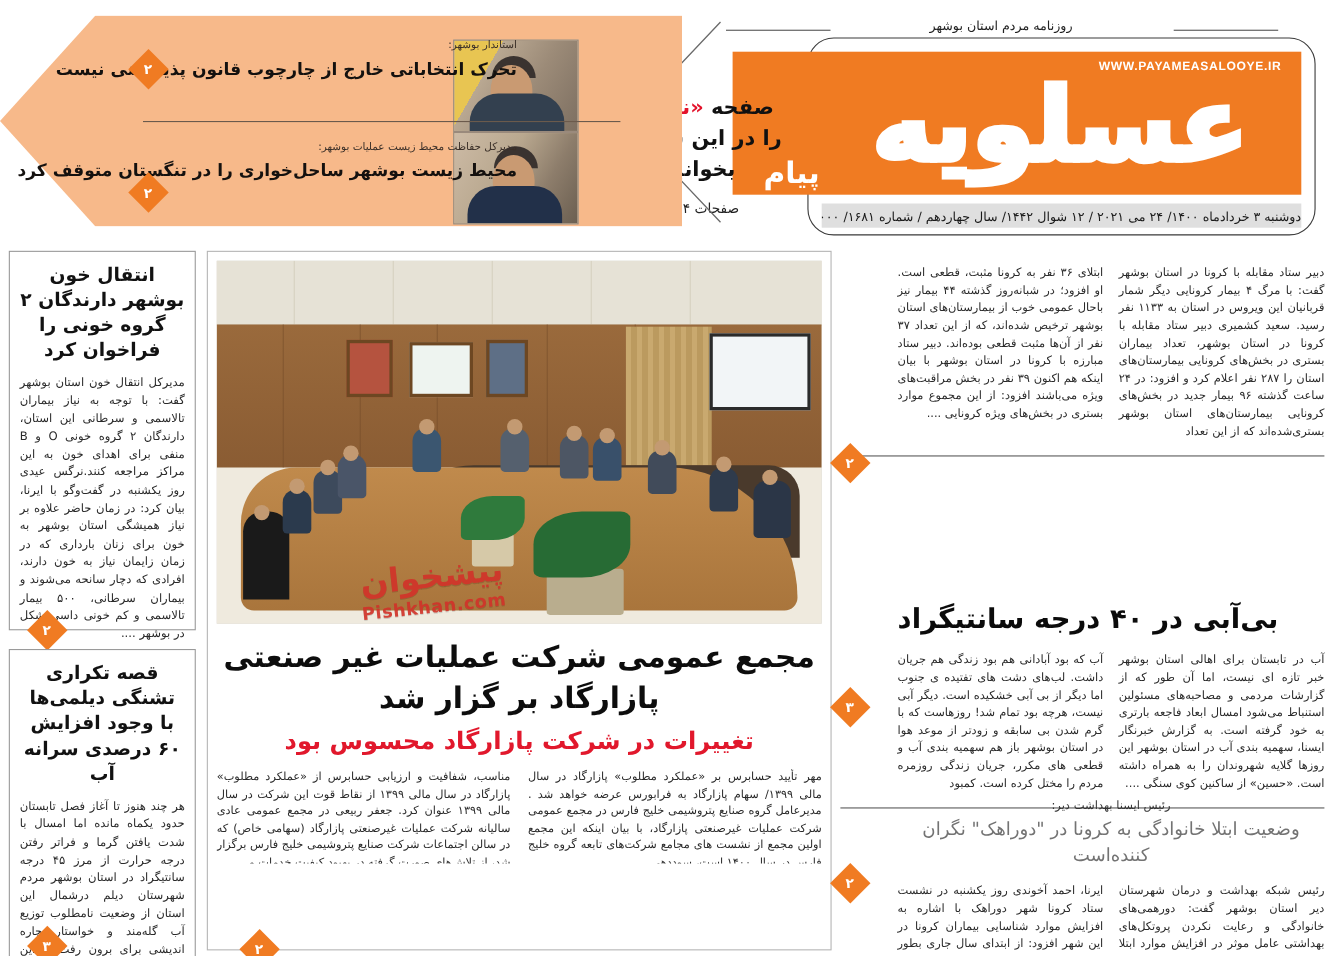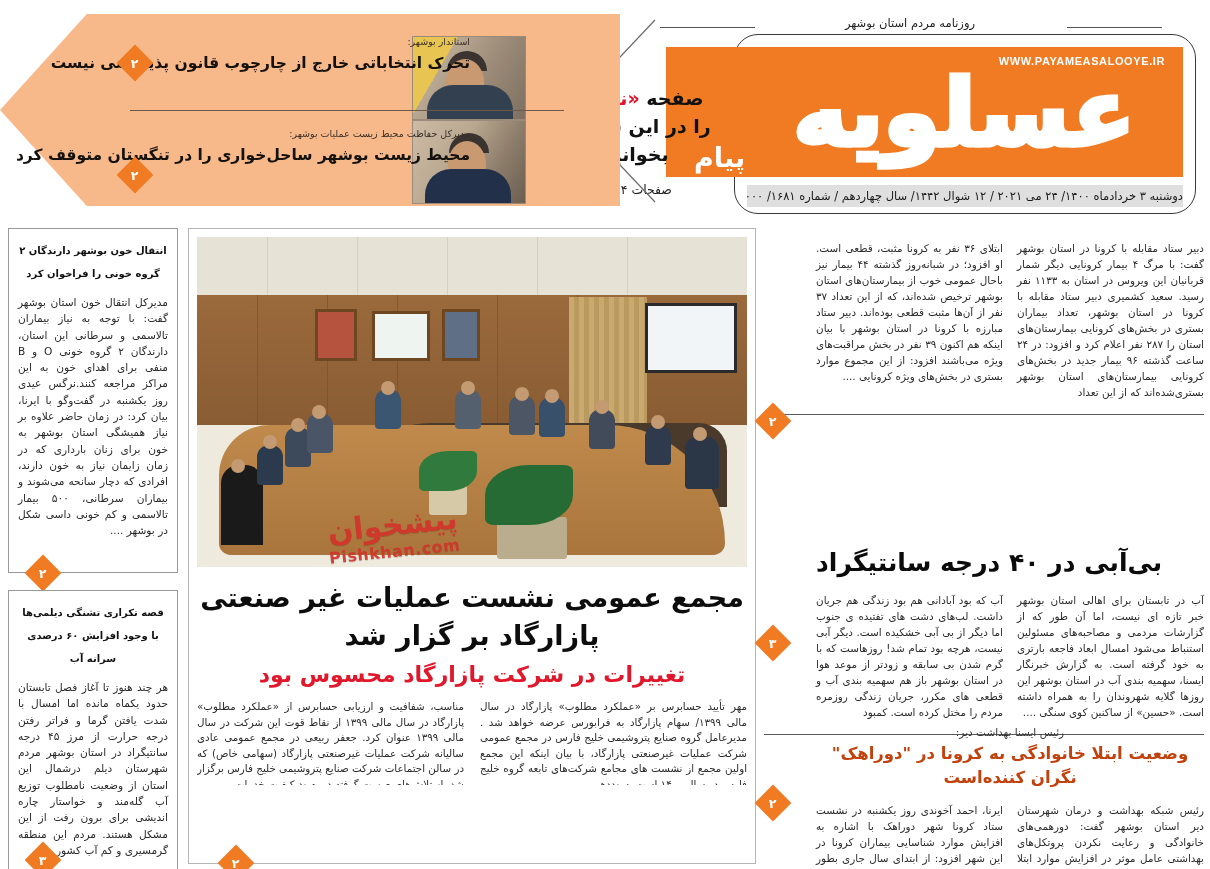--- a/index.html
+++ b/index.html
@@ -104,21 +104,21 @@
     position:absolute;left:8px;top:6px;width:170px;height:632px;
   }
   .side-card{
     position:absolute;left:0;width:170px;
     border:1px solid #9a9a9a;background:#fff;box-sizing:border-box;
     padding:10px 9px 8px 9px;
   }
   .side-card.c1{top:0;height:345px;}
   .side-card.c2{top:362px;height:320px;}
   .side-head{
-    font-size:10px;font-weight:bold;color:#121212;line-height:23px;
+    font-size:17px;font-weight:bold;color:#121212;line-height:23px;
     text-align:center;margin-bottom:9px;
   }
   .side-body{
     font-size:10.6px;line-height:16.3px;color:#2a2a2a;text-align:justify;
   }
   .side-badge{position:absolute;left:22px;bottom:-13px;}
 
   
   .center{
     position:absolute;left:188px;top:6px;width:568px;height:636px;
@@ -161,21 +161,21 @@
   .mn-cols > div{flex:1;}
   .mn-rule{height:1px;background:#5a5a5a;margin:14px 0 0 0;}
   .mn-badge{position:absolute;left:-4px;}
 
   .mn-head2{
     text-align:left;font-size:25px;font-weight:bold;color:#0b0b0b;
     line-height:34px;direction:rtl;
   }
   .mn-over{font-size:10.5px;color:#333;text-align:center;margin-bottom:4px;}
   .mn-head3{
-    text-align:center;font-size:16.5px;font-weight:bold;color:#c2410c;
+    text-align:center;font-size:16.5px;font-weight:normal;color:#737373;
     line-height:24px;direction:rtl;
   }
 
   .sec{position:absolute;left:0;width:440px;}
   .sec .inner{position:relative;padding-left:52px;}
 
   
   .ph-person{position:absolute;inset:0;}
   .pp1{background:linear-gradient(120deg,#e8c552 0%,#e8c552 28%,#b9a892 28%,#9c8b78 60%,#7d6f61 100%);}
   .pp2{background:linear-gradient(120deg,#cdbba6 0%,#b9a88f 40%,#8d7d6b 70%,#6b5f51 100%);}
@@ -367,21 +367,21 @@
           <div class="plant" style="left:222px;top:214px;width:58px;height:40px;"></div>
           <div class="pot" style="left:300px;top:280px;width:70px;height:42px;background:#b9ad8e;"></div>
           <div class="plant" style="left:288px;top:228px;width:88px;height:60px;background:#276b34;"></div>
         </div>
         <div class="watermark">
           <span>پیشخوان</span>
           <small>Pishkhan.com</small>
         </div>
       </div>
 
-      <div class="center-head">مجمع عمومی نشست عملیات غیر صنعتی پازارگاد بر گزار شد</div>
+      <div class="center-head">مجمع عمومی شرکت عملیات غیر صنعتی پازارگاد بر گزار شد</div>
       <div class="center-red">تغییرات در شرکت پازارگاد محسوس بود</div>
       <div class="center-cols">
         <div>مهر تأیید حسابرس بر «عملکرد مطلوب» پازارگاد در سال مالی ۱۳۹۹/ سهام پازارگاد به فرابورس عرضه خواهد شد . مدیرعامل گروه صنایع پتروشیمی خلیج فارس در مجمع عمومی شرکت عملیات غیرصنعتی پازارگاد، با بیان اینکه این مجمع اولین مجمع از نشست های مجامع شرکت‌های تابعه گروه خلیج فارس در سال ۱۴۰۰ است، سوددهی</div>
         <div>مناسب، شفافیت و ارزیابی حسابرس از «عملکرد مطلوب» پازارگاد در سال مالی ۱۳۹۹ از نقاط قوت این شرکت در سال مالی ۱۳۹۹ عنوان کرد. جعفر ربیعی در مجمع عمومی عادی سالیانه شرکت عملیات غیرصنعتی پازارگاد (سهامی خاص) که در سالن اجتماعات شرکت صنایع پتروشیمی خلیج فارس برگزار شد، از تلاش‌های صورت گرفته در بهبود کیفیت خدمات و ....</div>
       </div>
       <div class="center-badge">
         <div class="diamond">
             <span>۲</span>
           </div>
       </div>

